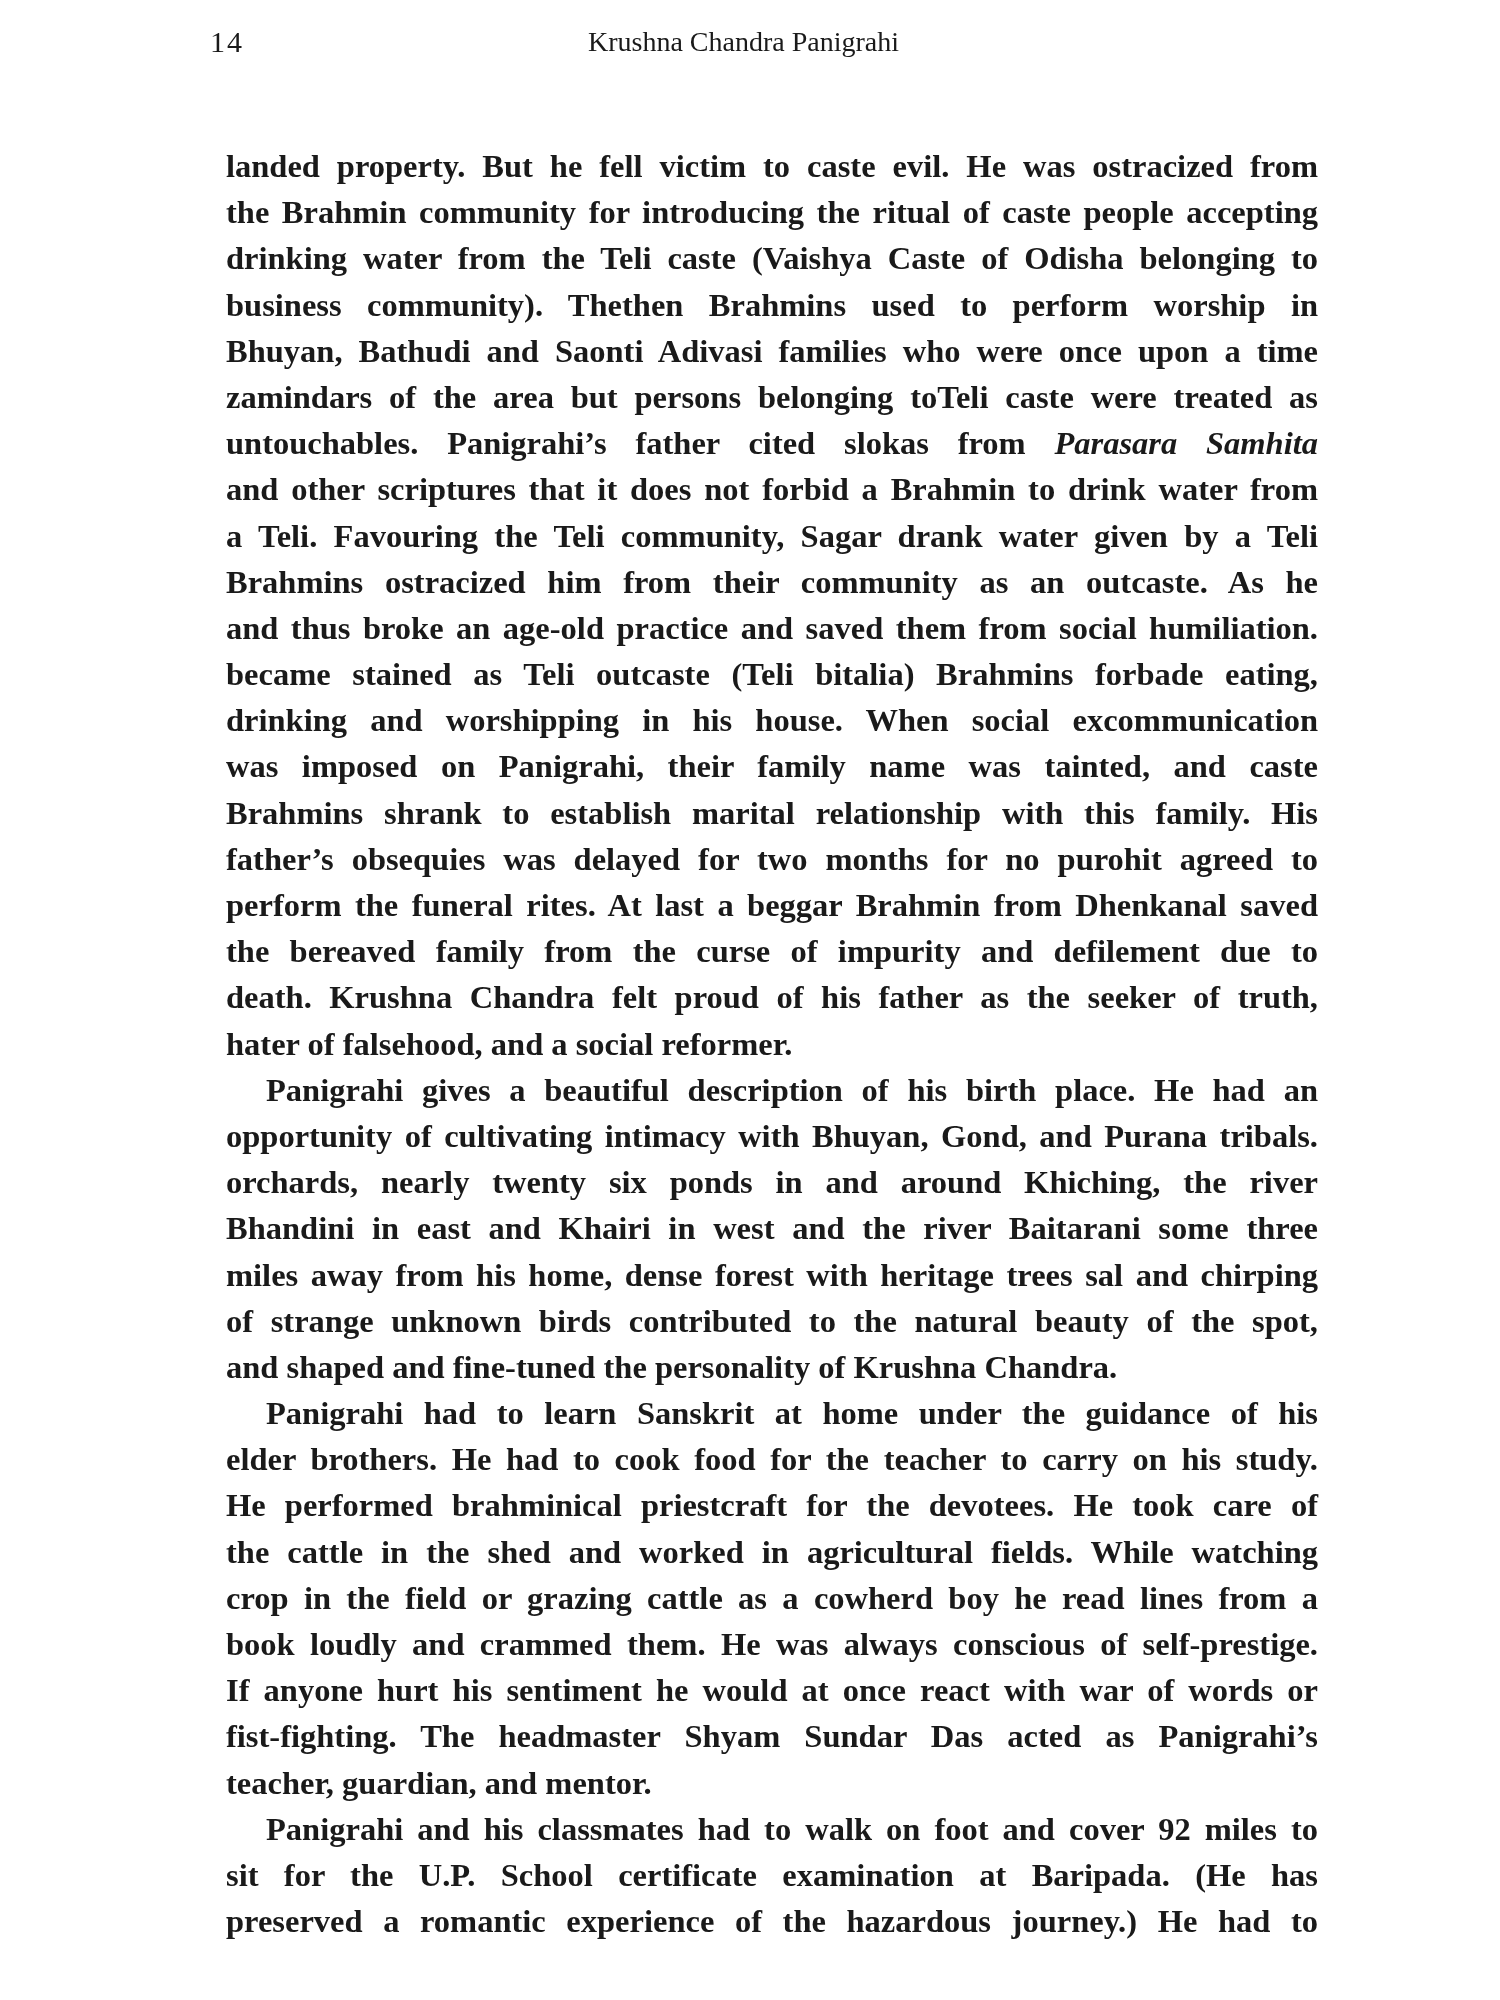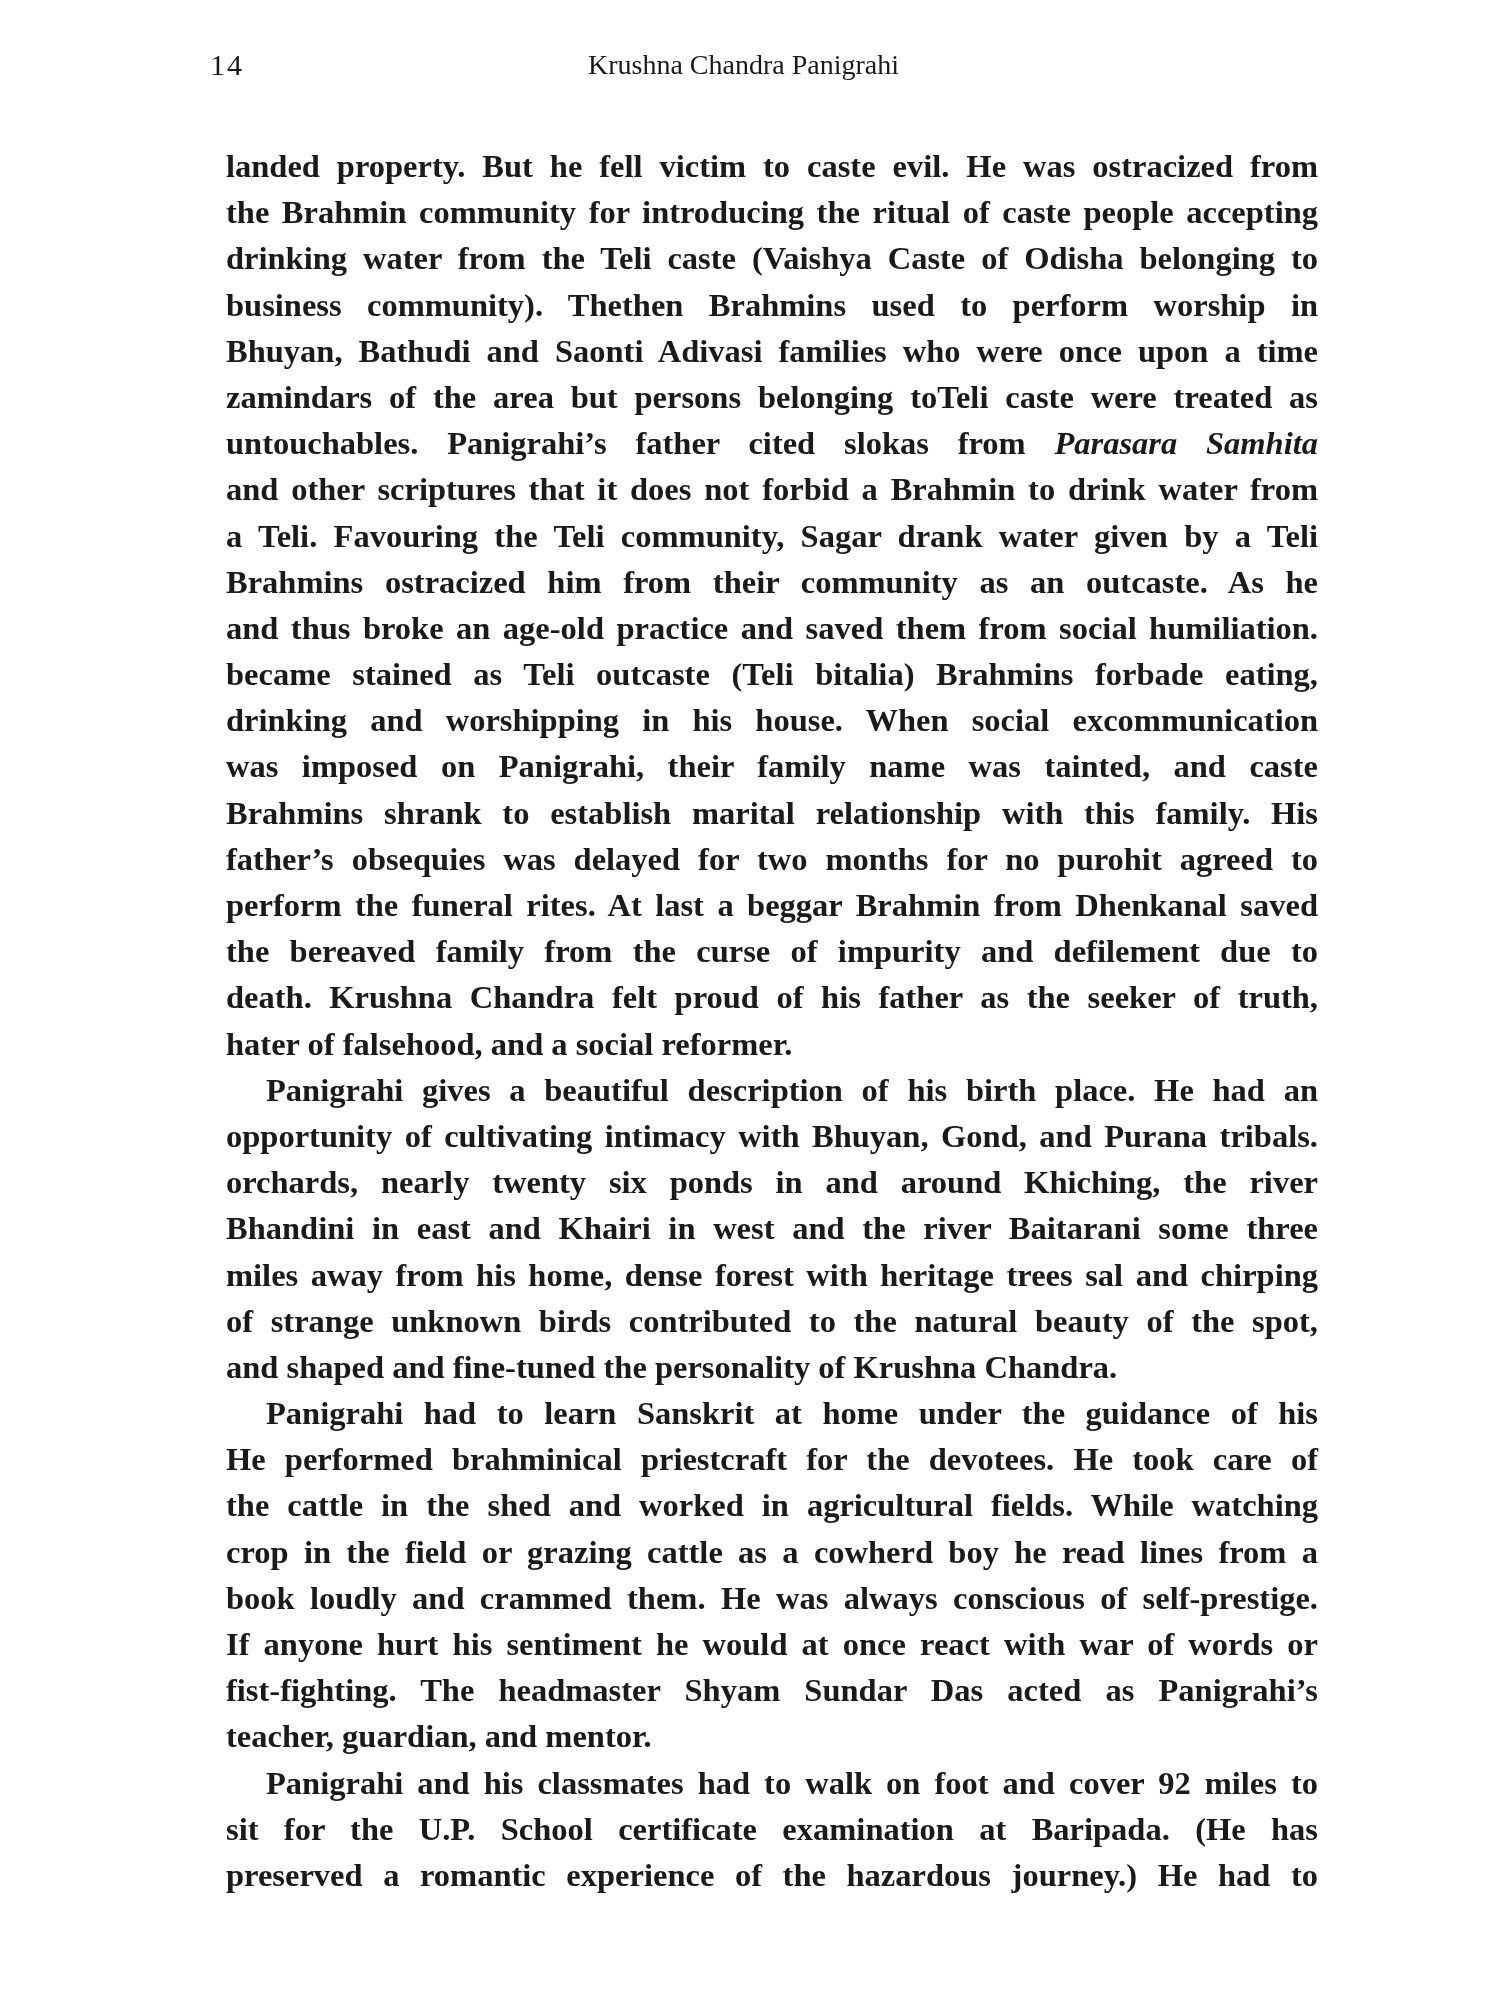--- a/index.html
+++ b/index.html
@@ -1,17 +1,17 @@
 <!DOCTYPE html>
 <html><head>
   <meta charset="utf-8">
   <style>
     html, body { margin: 0; padding: 0; background: #ffffff; }
     body { width: 1500px; height: 2000px; position: relative; overflow: hidden; font-family: "Liberation Serif", "DejaVu Serif", serif; color: #1a1a1a; }
-    .header { position: absolute; top: 45px; left: 0; width: 1500px; height: 40px; }
+    .header { position: absolute; top: 22px; left: 0; width: 1500px; height: 40px; }
     .page-number { position: absolute; left: 210px; top: 0; font-size: 30px; line-height: 40px; letter-spacing: 2px; }
     .running-title { position: absolute; left: 588px; top: 0; font-size: 28px; line-height: 40px; white-space: nowrap; font-family: Liberation Serif, serif; }
     .body-text { position: absolute; top: 143px; left: 226px; width: 1092px; font-weight: bold; }
     .line { display: block; font-size: 32.5px; line-height: 46.2px; height: 46.2px; white-space: nowrap; text-align: justify; text-align-last: justify; }
     .line.last { text-align-last: left; }
     .line.indent { padding-left: 40px; }
     em { font-style: italic; }
   </style>
 </head>
 <body>
@@ -46,20 +46,21 @@
 
   <span class="line indent">Panigrahi gives a beautiful description of his birth place. He had an</span>
   <span class="line">opportunity of cultivating intimacy with Bhuyan, Gond, and Purana tribals.</span>
   <span class="line">orchards, nearly twenty six ponds in and around Khiching, the river</span>
   <span class="line">Bhandini in  east and Khairi in  west and the river Baitarani some three</span>
   <span class="line">miles away from his home, dense forest with heritage trees sal and chirping</span>
   <span class="line">of strange unknown birds contributed to the natural beauty of the spot,</span>
   <span class="line last">and shaped and fine-tuned the personality of Krushna Chandra.</span>
 
   <span class="line indent">Panigrahi had to learn Sanskrit at home under the guidance of his</span>
+  <span class="line">elder brothers. He had to cook food for the teacher to carry on his study.</span>
   <span class="line">He performed brahminical priestcraft for the devotees. He took care of</span>
   <span class="line">the cattle in the shed and worked in agricultural fields. While watching</span>
   <span class="line">crop in the field or grazing cattle as a cowherd boy he read lines from a</span>
   <span class="line">book loudly and crammed them. He was always conscious of self-prestige.</span>
   <span class="line">If anyone hurt his sentiment he would at once react with war of words or</span>
   <span class="line">fist-fighting.  The headmaster Shyam Sundar Das acted as Panigrahi’s</span>
   <span class="line last">teacher, guardian, and mentor.</span>
 
   <span class="line indent">Panigrahi and his classmates had to walk on foot and cover 92 miles to</span>
   <span class="line">sit for the U.P. School certificate examination at Baripada. (He has</span>

